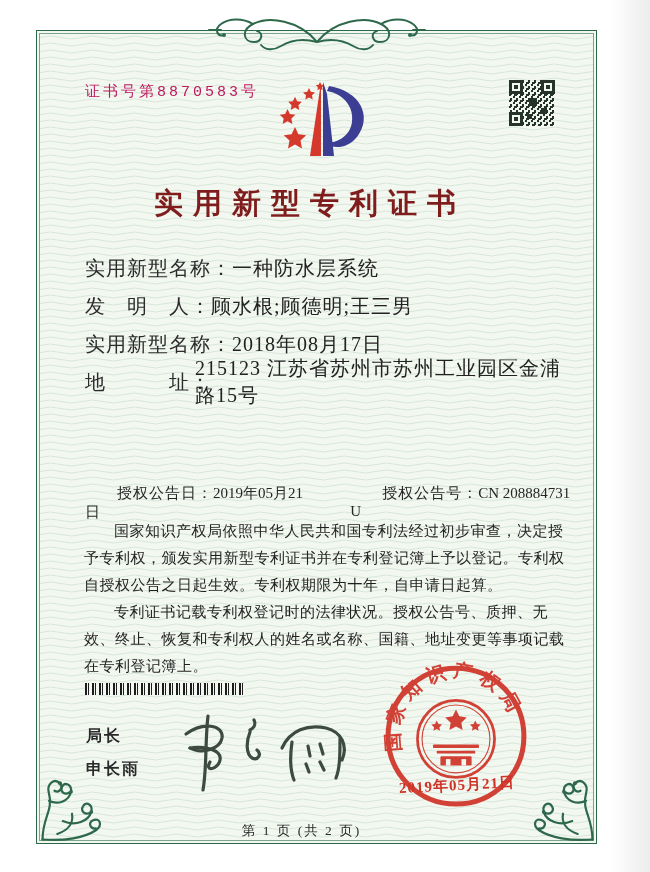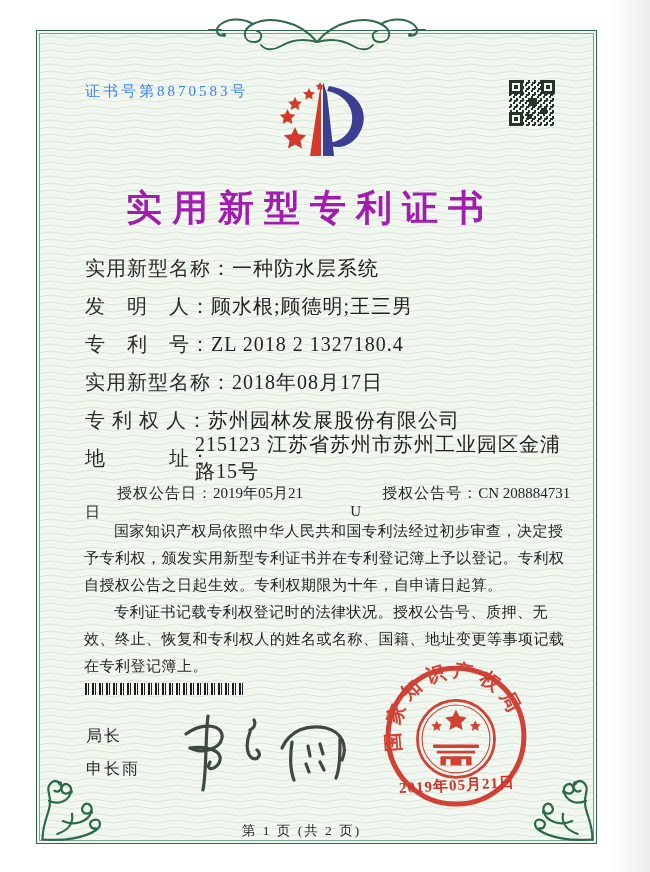--- a/index.html
+++ b/index.html
@@ -20,47 +20,47 @@
   }
   .frame .inner-line {
     position:absolute; inset:2px; border:1px solid #7ba58c; pointer-events:none;
   }
   .wave-bg { position:absolute; inset:3px; width:calc(100% - 6px); height:calc(100% - 6px); }
   .ornament-top { position:absolute; left:207px; top:8px; width:220px; height:46px; }
   .corner { position:absolute; width:92px; height:92px; bottom:0; }
   .corner.bl { left:37px; bottom:27px; }
   .corner.br { right:52px; bottom:27px; transform:scaleX(-1); }
   
-  .cert-no { position:absolute; left:85px; top:82px; font-size:15px; letter-spacing:3px; color:#3b82f6; }
+  .cert-no { position:absolute; left:85px; top:82px; font-size:15px; letter-spacing:3px; color:#be185d;font-family:Liberation Mono, monospace; }
   .logo { position:absolute; left:257px; top:74px; width:128px; height:110px; }
   .qr { position:absolute; left:507px; top:78px; width:50px; height:50px; }
   .title {
     position:absolute; left:0; right:30px; top:184px; text-align:center;
-    font-size:36px; font-weight:600; letter-spacing:10px; color:#a21caf;
+    font-size:29px; font-weight:600; letter-spacing:10px; color:#7f1d1d;
   }
   
   .fields { position:absolute; left:85px; top:249px; width:480px; }
   .row { height:38px; display:flex; align-items:center; font-size:20px; }
   .row .label { display:inline-block; min-width:110px; white-space:pre; letter-spacing:1px; color:#2b2b2b; }
   .row .value { letter-spacing:1px; color:#222; }
   .grant-row { position:absolute; left:85px; top:484px; width:490px; display:flex; font-size:15px; }
   .grant-row .g2 { margin-left:42px; }
   .grant-row .label { letter-spacing:1px;margin-left:32px; }
   
   .legal { position:absolute; left:84px; top:518px; width:482px; font-size:15px; line-height:27px; color:#1f1f1f; }
   .legal p { text-indent:2em; letter-spacing:0.5px; }
   
   .barcode {
     position:absolute; left:85px; top:683px; width:160px; height:12px;
     background:repeating-linear-gradient(90deg,
       #1d1d1d 0 2px,#f2f7f0 2px 3px,#1d1d1d 3px 4px,#f2f7f0 4px 7px,
       #1d1d1d 7px 9px,#f2f7f0 9px 10px,#1d1d1d 10px 11px,#f2f7f0 11px 14px);
   }
   .signer { position:absolute; left:86px; top:726px; font-family:"Liberation Sans","DejaVu Sans",sans-serif; font-size:16px; color:#2a2a2a; }
-  .signer div { margin-bottom:12px; letter-spacing:2px; }
+  .signer div { margin-bottom:12px; letter-spacing:2px;font-weight:bold; }
   .signature { position:absolute; left:150px; top:698px; width:210px; height:105px; }
   .seal { position:absolute; left:378px; top:660px; width:156px; height:156px; opacity:0.92; }
   .seal-date {
     position:absolute; left:384px; top:776px; width:146px; text-align:center;
     color:#cf3227; font-size:15px; letter-spacing:1px; transform:rotate(-3deg); font-weight:600;
   }
   .footer-page { position:absolute; left:0; right:47px; top:822px; text-align:center; font-size:13.5px; letter-spacing:2px; color:#2b2b2b; }
 </style>
 </head>
 <body>
@@ -170,30 +170,22 @@
 <div class="fields">
   <div class="row">
     <span class="label">实用新型名称：</span>
     <span class="value">一种防水层系统</span>
   </div>
   <div class="row">
     <span class="label">发　明　人：</span>
     <span class="value">顾水根;顾德明;王三男</span>
   </div>
   <div class="row">
-    <span class="label">专　利　号：</span>
-    <span class="value">ZL 2018 2 1327180.4</span>
-  </div>
-  <div class="row">
     <span class="label">实用新型名称：</span>
     <span class="value">2018年08月17日</span>
-  </div>
-  <div class="row">
-    <span class="label">专 利 权 人：</span>
-    <span class="value">苏州园林发展股份有限公司</span>
   </div>
   <div class="row">
     <span class="label">地　　　址：</span>
     <span class="value">215123 江苏省苏州市苏州工业园区金浦路15号</span>
   </div>
 </div>
 
 <div class="grant-row">
   <span class="g1">
     <span class="label">授权公告日：</span><span class="value">2019年05月21日</span>

